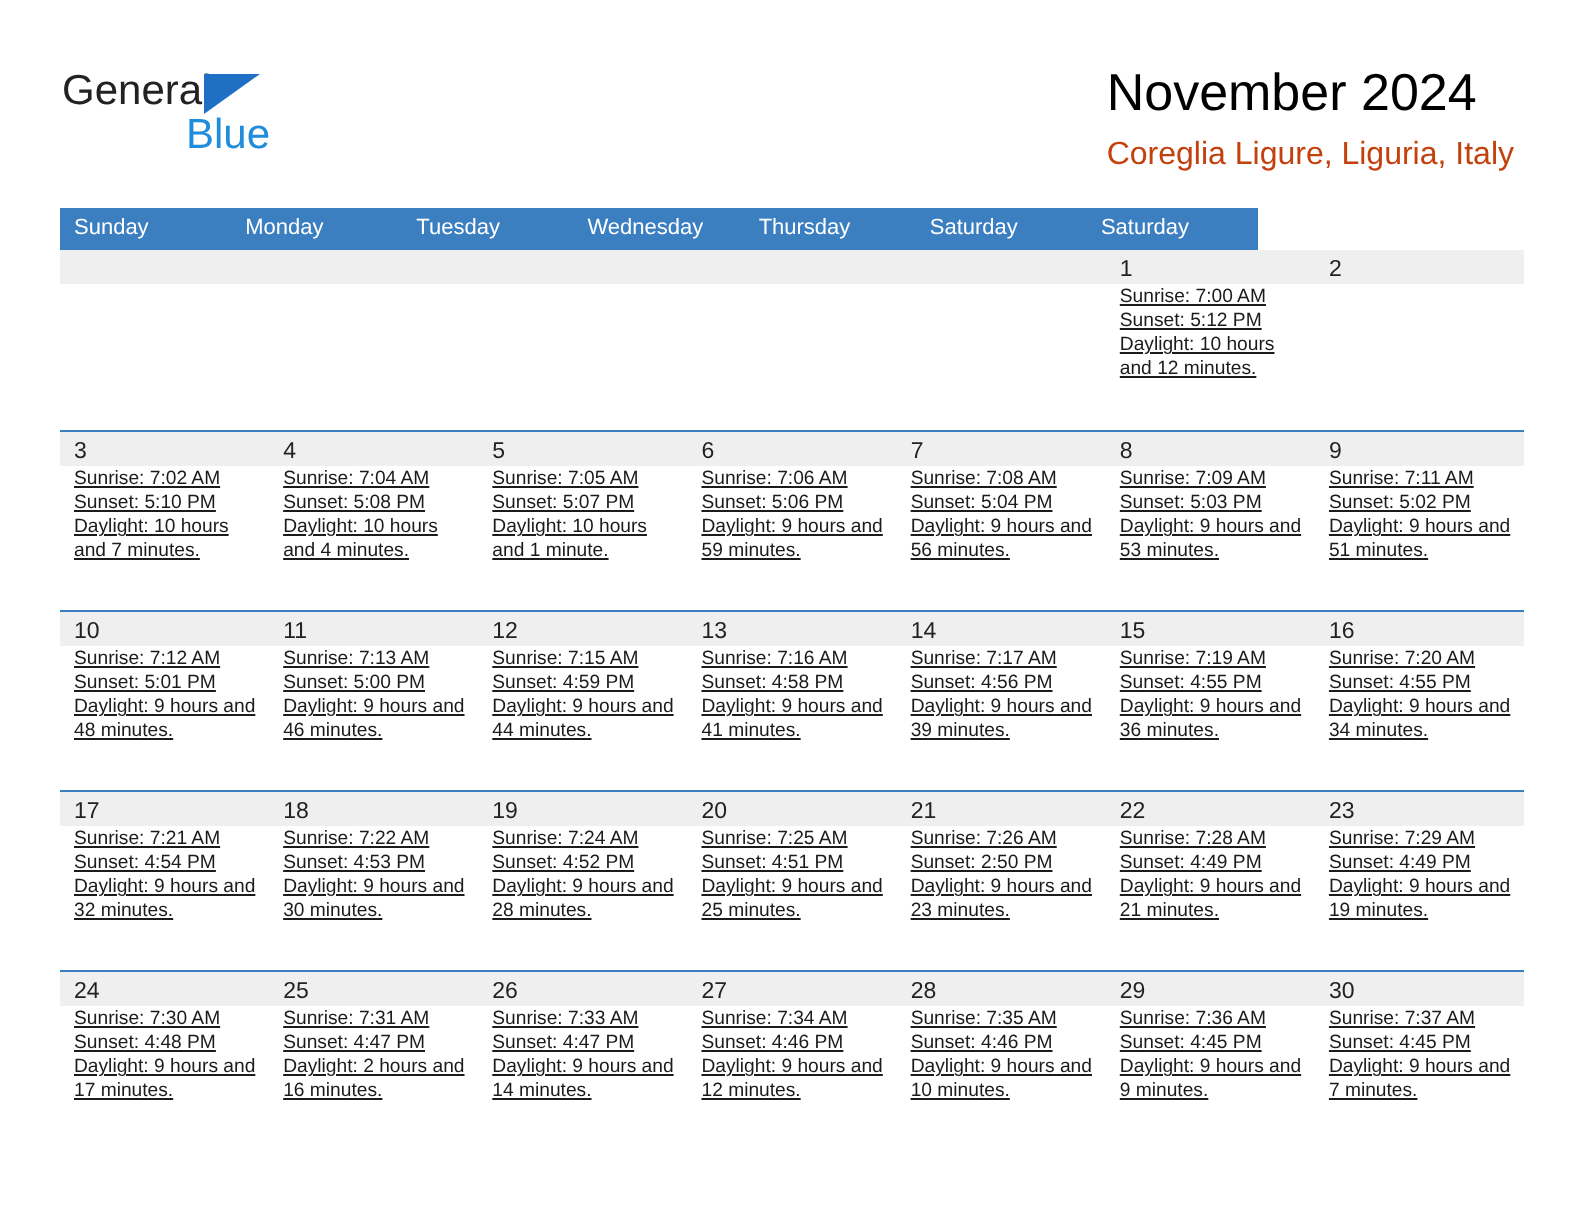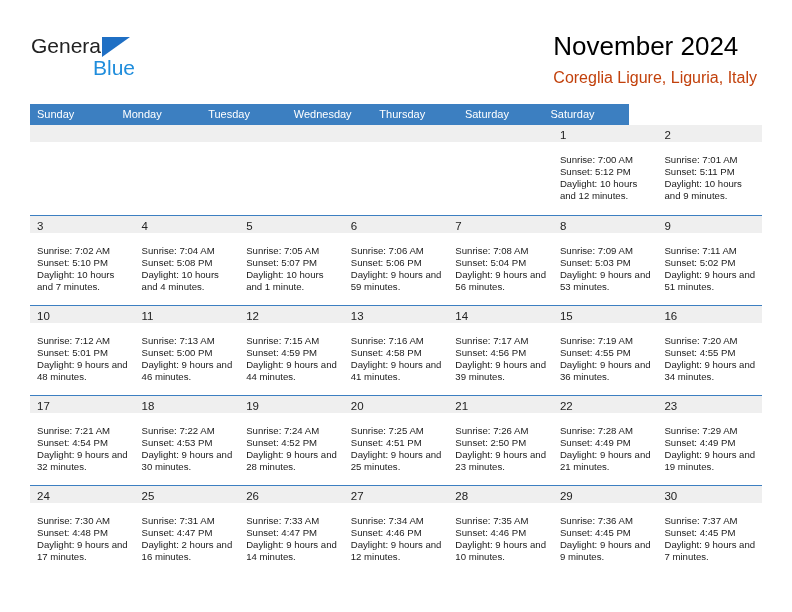--- a/index.html
+++ b/index.html
@@ -141,24 +141,25 @@
     color: #222222;
     line-height: 17px;
     display: inline-block;
   }
 
   .daycell.empty .daynum-band {
     background: #efefef;
   }
 
   .day-info {
-    padding: 12px 4px 0 7px;
+    padding: 1px 4px 0 7px;
     font-size: 9.6px;
     line-height: 12.1px;
     color: #1b1b1b;
+    text-decoration: underline;
   }
   .day-info div {
     white-space: nowrap;
   }
   .day-info .daylight {
     white-space: normal;
   }
 </style>
 </head>
 <body>
@@ -210,25 +211,20 @@
           <div class="daycell">
             <div class="daynum-band"><span class="daynum">1</span></div>
             <div class="day-info">
               <div>Sunrise: 7:00 AM</div>
               <div>Sunset: 5:12 PM</div>
               <div class="daylight">Daylight: 10 hours and 12 minutes.</div>
             </div>
           </div>
           <div class="daycell">
             <div class="daynum-band"><span class="daynum">2</span></div>
-            <div class="day-info">
-              <div>Sunrise: 7:01 AM</div>
-              <div>Sunset: 5:11 PM</div>
-              <div class="daylight">Daylight: 10 hours and 9 minutes.</div>
-            </div>
           </div>
         </div>
         <div class="week">
           <div class="daycell">
             <div class="daynum-band"><span class="daynum">3</span></div>
             <div class="day-info">
               <div>Sunrise: 7:02 AM</div>
               <div>Sunset: 5:10 PM</div>
               <div class="daylight">Daylight: 10 hours and 7 minutes.</div>
             </div>

